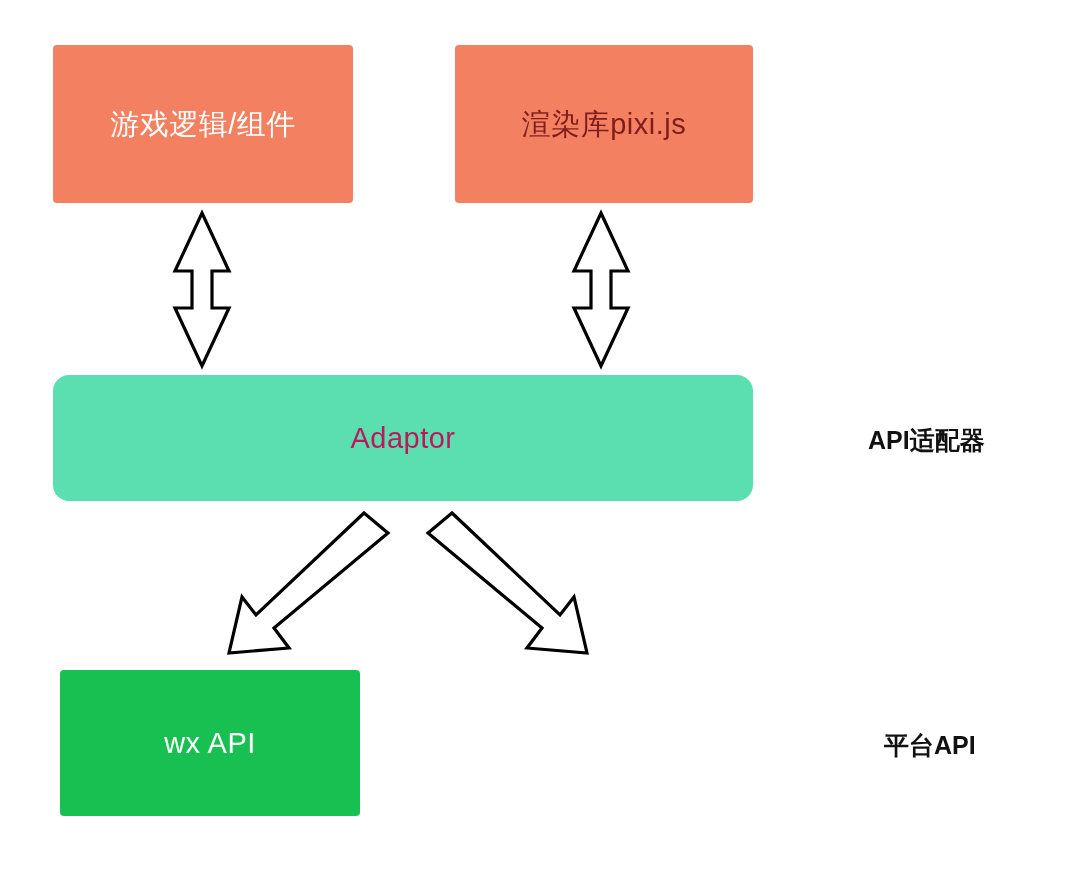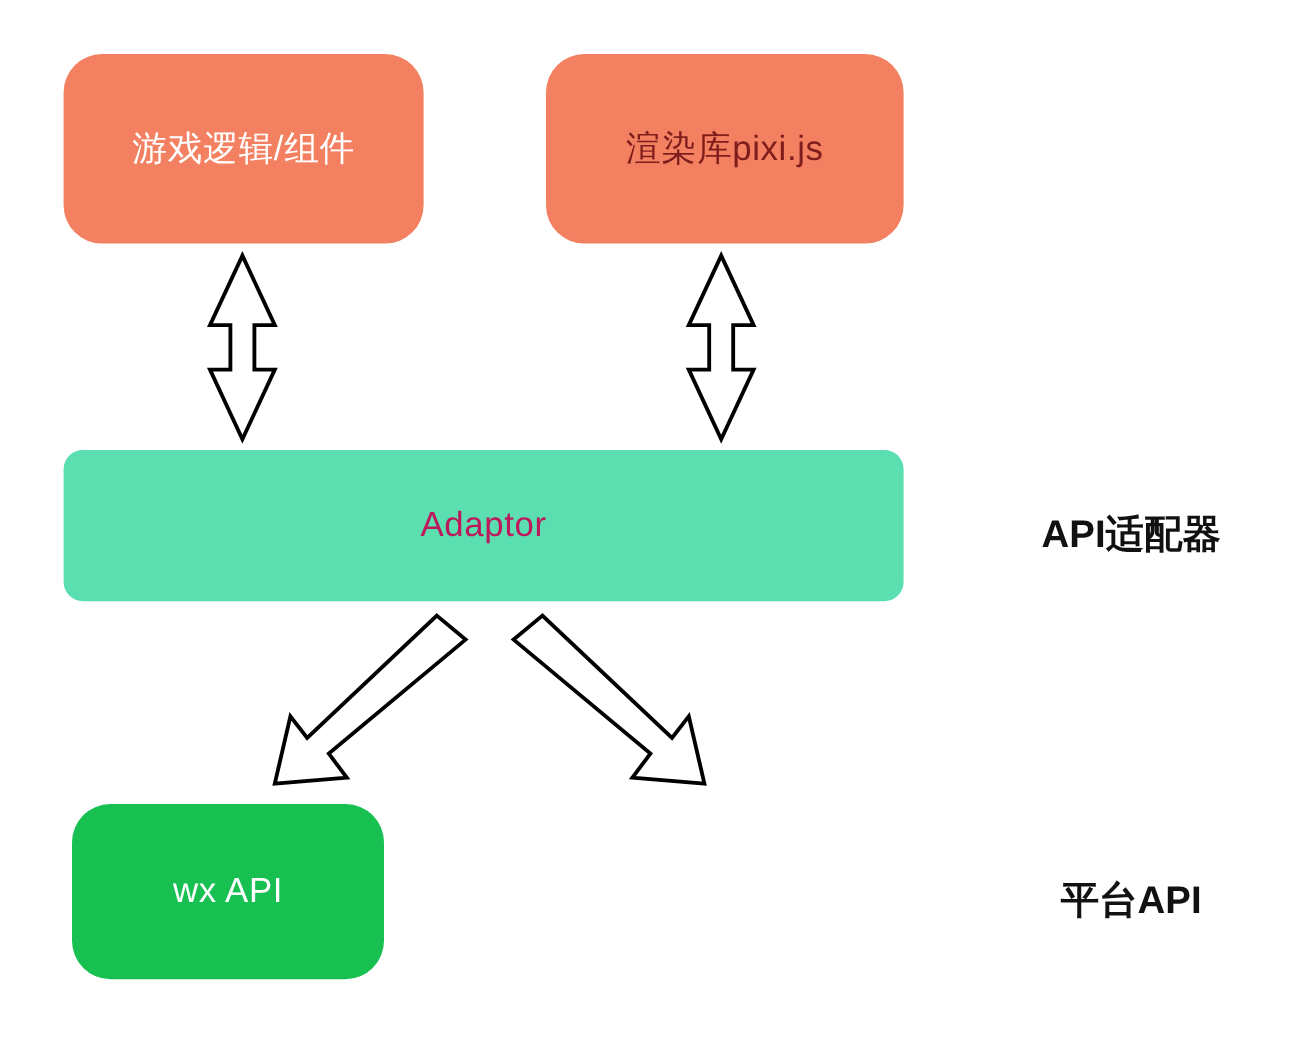--- a/index.html
+++ b/index.html
@@ -16,21 +16,21 @@
     width: 1080px;
     height: 869px;
     background: #ffffff;
     overflow: hidden;
   }
   .node {
     position: absolute;
     display: flex;
     align-items: center;
     justify-content: center;
-    border-radius: 32px;
+    border-radius: 4px;
     box-sizing: border-box;
     text-align: center;
   }
   .node-label {
     color: #ffffff;
     font-size: 29px;
     font-weight: 400;
     letter-spacing: 0.5px;
     line-height: 1.2;
     white-space: nowrap;
@@ -41,30 +41,30 @@
     left: 53px;  top: 45px;  width: 300px; height: 158px;
   }
   #node-render-lib {
     left: 455px; top: 45px;  width: 298px; height: 158px;
   }
   #node-adaptor {
     left: 53px;  top: 375px; width: 700px; height: 126px;
     border-radius: 16px;
   }
   #node-wx-api {
-    left: 60px;  top: 670px; width: 260px; height: 146px;
+    left: 60px;  top: 670px; width: 300px; height: 146px;
   }
   #node-dom-api {
     left: 461px; top: 670px; width: 300px; height: 146px;
   }
   
   .side-label {
     position: absolute;
     color: #111111;
-    font-size: 32px;
+    font-size: 25px;
     font-weight: bold;
     white-space: nowrap;
     user-select: none;
   }
   #label-api-adaptor { left: 868px; top: 424px; }
   #label-platform-api { left: 884px; top: 729px; }
 
   
   #arrows {
     position: absolute;

